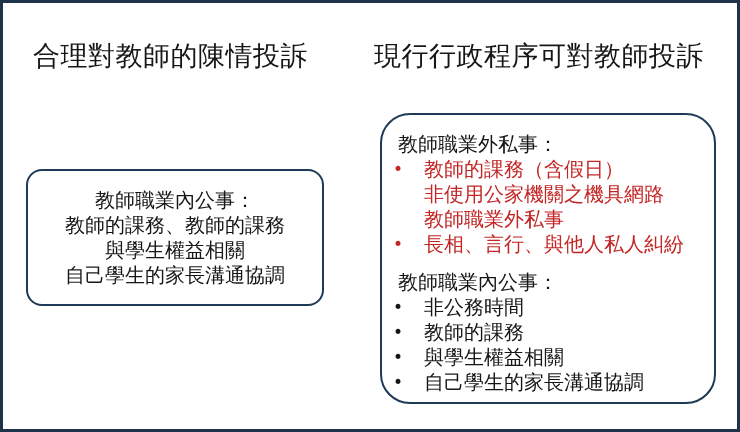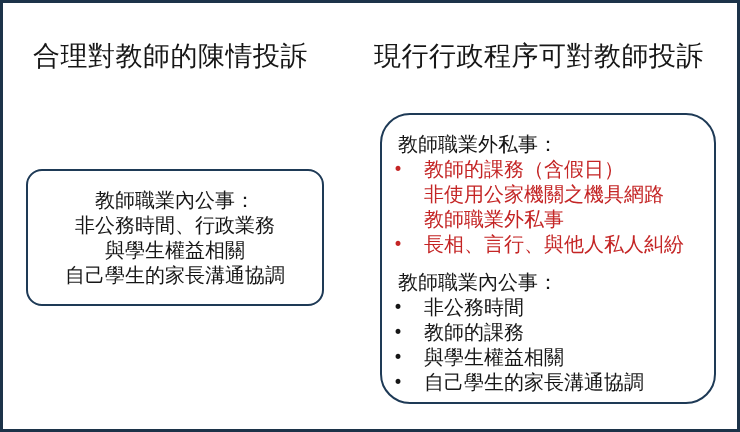--- a/index.html
+++ b/index.html
@@ -86,21 +86,21 @@
 <body>
 
 <div class="slide">
 
   <div class="heading left">合理對教師的陳情投訴</div>
 
   <div class="heading right">現行行政程序可對教師投訴</div>
 
   <div class="box left-box">
     <div class="line">教師職業內公事：</div>
-    <div class="line">非公務時間、行政業務</div>
+    <div class="line">教師的課務、教師的課務</div>
     <div class="line">與學生權益相關</div>
     <div class="line">自己學生的家長溝通協調</div>
   </div>
 
   <div class="box right-box">
 
     <div class="section-header black">教師職業外私事：</div>
 
     <div class="bullet-item red">
       <span class="bullet">•</span>

